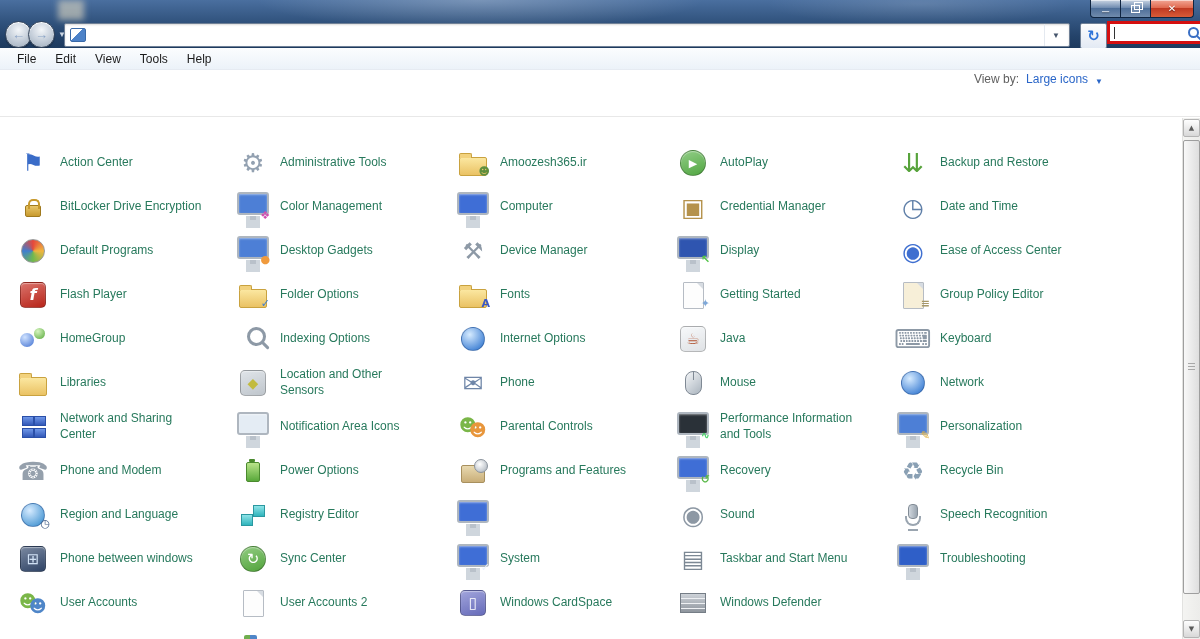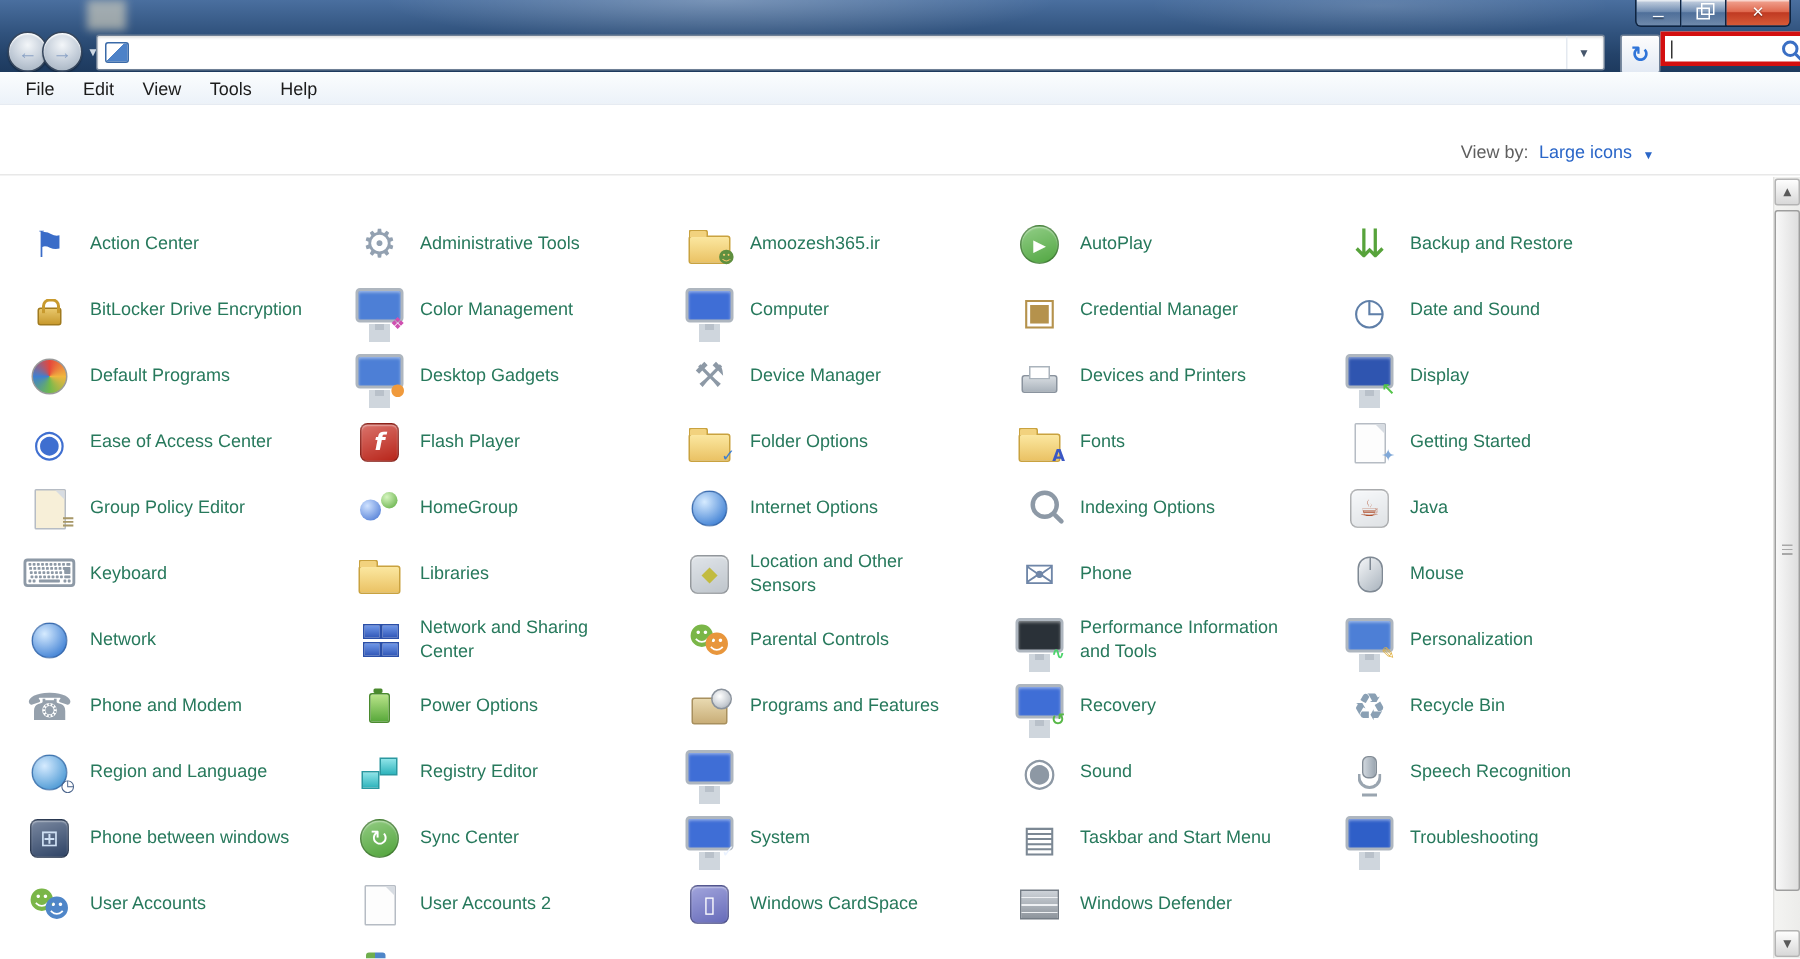--- a/index.html
+++ b/index.html
@@ -65,21 +65,21 @@
 
   
   .menubar{position:absolute;top:48px;left:0;right:0;height:21px;
     background:linear-gradient(#fbfdfe,#ecf2f9);border-bottom:1px solid #e6ebf2;
     display:flex;align-items:center;padding-left:8px;font-size:12px;color:#1b1b1b}
   .menu-item{padding:0 10px 0 9px}
 
   
   .content{position:absolute;top:70px;left:0;right:0;bottom:0;background:#fff}
   .page-title{position:absolute;left:14px;top:16px;font-size:15px;color:#2a5ab8}
-  .viewby{position:absolute;right:97px;top:24px;font-size:12px;display:flex;gap:7px;align-items:flex-end}
+  .viewby{position:absolute;right:97px;top:2px;font-size:12px;display:flex;gap:7px;align-items:flex-end}
   .viewby .lbl{color:#5f5f5f}
   .viewby .val{color:#2a66c8}
   .viewby .arr{color:#2a66c8;font-size:8px}
   .sep{position:absolute;left:0;right:0;top:46px;height:1px;background:#e8e8e8}
 
   .grid{position:absolute;left:0;right:17px;top:47px;bottom:0;overflow:hidden;
     padding:24px 0 0 16px;display:grid;grid-template-columns:repeat(4,220px) 1fr;
     grid-auto-rows:44px;align-content:start}
   .item{display:flex;align-items:center;gap:10px;padding-right:6px}
   .item .label{font-size:12px;color:#27795c;line-height:1.3;white-space:nowrap}
@@ -293,21 +293,21 @@
       <div class="item">
         <div class="icon">
           <span class="g" style="color: rgb(181, 146, 76); font-size: 25px;">▣</span>
         </div>
         <span class="label">Credential Manager</span>
       </div>
       <div class="item">
         <div class="icon">
           <span class="g" style="color: rgb(95, 127, 168); font-size: 25px;">◷</span>
         </div>
-        <span class="label">Date and Sound</span>
+        <span class="label">Date and Time</span>
       </div>
       <div class="item">
         <div class="icon">
           <div class="pie"></div>
         </div>
         <span class="label">Default Programs</span>
       </div>
       <div class="item">
         <div class="icon">
           <div class="mon" style="background: rgb(77, 127, 214);"></div>
@@ -316,26 +316,20 @@
         <span class="label">Desktop Gadgets</span>
       </div>
       <div class="item">
         <div class="icon">
           <span class="g" style="color: rgb(141, 153, 166); font-size: 23px;">⚒</span>
         </div>
         <span class="label">Device Manager</span>
       </div>
       <div class="item">
         <div class="icon">
-          <div class="printer"></div>
-        </div>
-        <span class="label">Devices and Printers</span>
-      </div>
-      <div class="item">
-        <div class="icon">
           <div class="mon" style="background: rgb(47, 85, 176);"></div>
           <span class="ov" style="color: rgb(84, 196, 74);">↖</span>
         </div>
         <span class="label">Display</span>
       </div>
       <div class="item">
         <div class="icon">
           <span class="g" style="color: rgb(63, 111, 208); font-size: 25px;">◉</span>
         </div>
         <span class="label">Ease of Access Center</span>
@@ -377,29 +371,29 @@
         <span class="label">Group Policy Editor</span>
       </div>
       <div class="item">
         <div class="icon">
           <div class="spheres"></div>
         </div>
         <span class="label">HomeGroup</span>
       </div>
       <div class="item">
         <div class="icon">
+          <div class="mag"></div>
+        </div>
+        <span class="label">Indexing Options</span>
+      </div>
+      <div class="item">
+        <div class="icon">
           <div class="globe" style="background: radial-gradient(circle at 35% 30%, rgb(214, 235, 255), rgb(77, 138, 216) 75%);"></div>
         </div>
         <span class="label">Internet Options</span>
-      </div>
-      <div class="item">
-        <div class="icon">
-          <div class="mag"></div>
-        </div>
-        <span class="label">Indexing Options</span>
       </div>
       <div class="item">
         <div class="icon">
           <div class="badge" style="background: linear-gradient(160deg, rgba(255, 255, 255, 0.35), rgba(0, 0, 0, 0.08)), rgb(242, 245, 248);">
             <span class="g" style="color: rgb(176, 80, 46); font-size: 15px;">☕</span>
           </div>
         </div>
         <span class="label">Java</span>
       </div>
       <div class="item">
@@ -446,20 +440,26 @@
             <i></i>
             <i></i>
             <i></i>
             <i></i>
           </div>
         </div>
         <span class="label">Network and Sharing Center</span>
       </div>
       <div class="item">
         <div class="icon">
+          <div class="mon" style="background: rgb(228, 236, 244);"></div>
+        </div>
+        <span class="label">Notification Area Icons</span>
+      </div>
+      <div class="item">
+        <div class="icon">
           <div class="people">
             <span class="p1" style="color: rgb(122, 182, 72);">☻</span>
             <span class="p2" style="color: rgb(232, 150, 60);">☻</span>
           </div>
         </div>
         <span class="label">Parental Controls</span>
       </div>
       <div class="item wrap">
         <div class="icon">
           <div class="mon" style="background: rgb(42, 49, 56);"></div>

